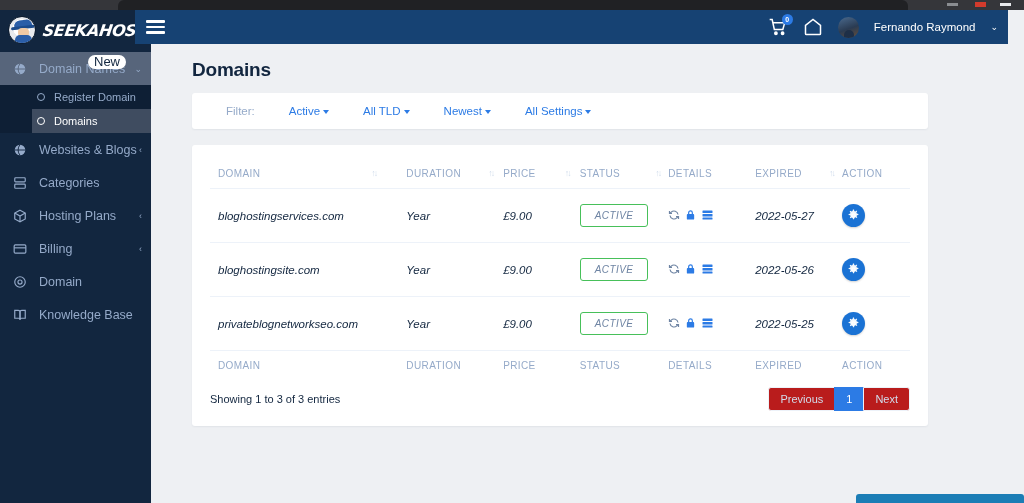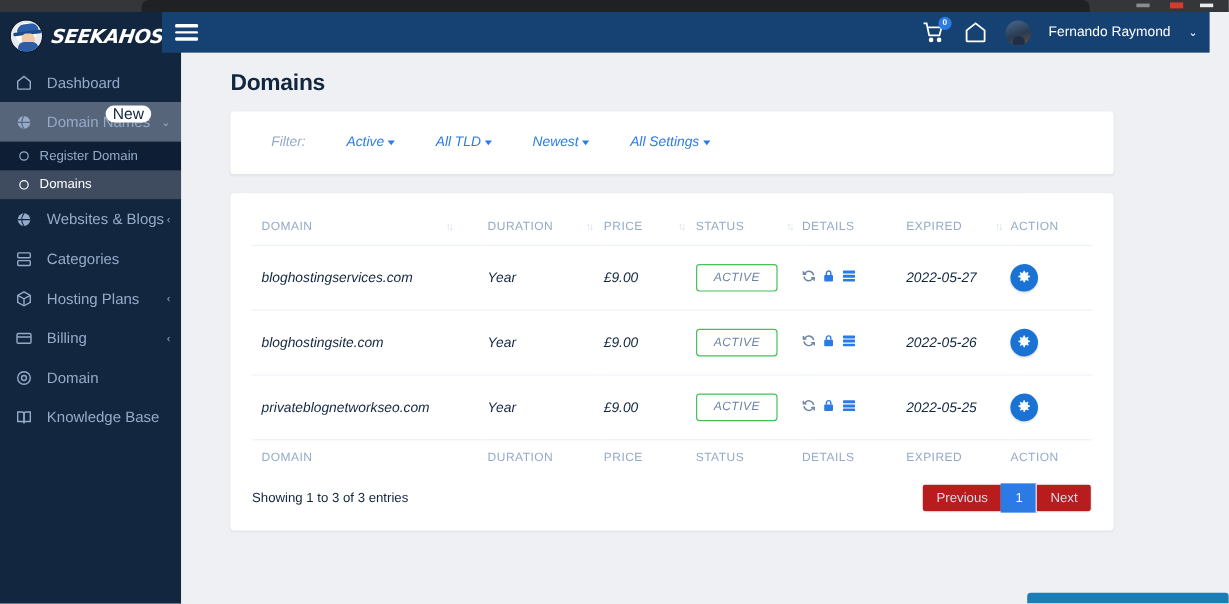--- a/index.html
+++ b/index.html
@@ -98,22 +98,22 @@
   .badge-new {
     position: absolute; left: 88px; top: 3px;
     background: #ffffff; color: #12263f;
     font-size: 13px; font-weight: normal;
     padding: 1px 6px; border-radius: 9px;
     line-height: 12px;
   }
   .subnav { background: #0e1f35; }
   .subnav-item {
     height: 24px; display: flex; align-items: center;
-    padding-left: 16px; gap: 9px;
-    color: #95aac9; font-size: 11px; cursor: pointer;
+    padding-left: 5px; gap: 9px;
+    color: #95aac9; font-size: 11px; cursor: pointer; margin-left: 32px;
   }
   .subnav-item.active { background: #3f4c60; color: #ffffff; }
   .dot-o {
     width: 8px; height: 8px; border-radius: 50%;
     border: 1.6px solid #95aac9; flex: 0 0 auto;
   }
   .subnav-item.active .dot-o { border-color: #ffffff; }
 
   
   .topbar {
@@ -162,21 +162,21 @@
   .page-title {
     font-size: 19px; font-weight: bold; color: #12263f;
     margin: 15px 0 0 41px; letter-spacing: -0.2px;
   }
 
   .card {
     background: #ffffff; border-radius: 3px;
     box-shadow: 0 1px 2px rgba(18,38,63,.06);
     margin: 0 0 0 41px; width: 736px;
   }
-  .filter-card { margin-top: 12px; height: 52px; display: flex; align-items: center; font-style: italic; }
+  .filter-card { margin-top: 12px; height: 36px; display: flex; align-items: center; }
   .filter-label { color: #95aac9; font-size: 11.5px; margin-left: 34px; }
   .filter-btn {
     color: #2c7be5; font-size: 11.5px; margin-left: 34px; cursor: pointer;
     white-space: nowrap;
   }
   .filter-btn .tri {
     display: inline-block; margin-left: 3px;
     border-left: 3.5px solid transparent; border-right: 3.5px solid transparent;
     border-top: 4px solid #2c7be5; vertical-align: middle;
   }
@@ -282,28 +282,20 @@
         <div class="face"></div>
           <div class="body"></div>
       </div>
       <div class="brand-text">
         <span>SEEKAHOST</span><sup>™</sup>
       </div>
     </div>
 
     <nav class="nav">
 
-      <div class="nav-item">
-        <span class="ico">
-          <svg width="14" height="14" viewBox="0 0 24 24" fill="none" stroke="#95aac9" stroke-width="2">
-            <path d="M3 10l9-7 9 7v10a1 1 0 0 1-1 1H4a1 1 0 0 1-1-1z"></path>
-          </svg>
-        </span>
-        <span class="nav-label">Dashboard</span>
-      </div>
 
       <div class="nav-item expanded">
         <span class="ico">
           <svg width="14" height="14" viewBox="0 0 24 24" fill="#95aac9">
             <circle cx="12" cy="12" r="9"></circle>
             <path d="M12 3a14 14 0 0 0 0 18" stroke="#57657b" stroke-width="1.6" fill="none"></path>
             <path d="M3 12h18" stroke="#57657b" stroke-width="1.6" fill="none"></path>
           </svg>
         </span>
         <span class="nav-label">Domain Names</span>

